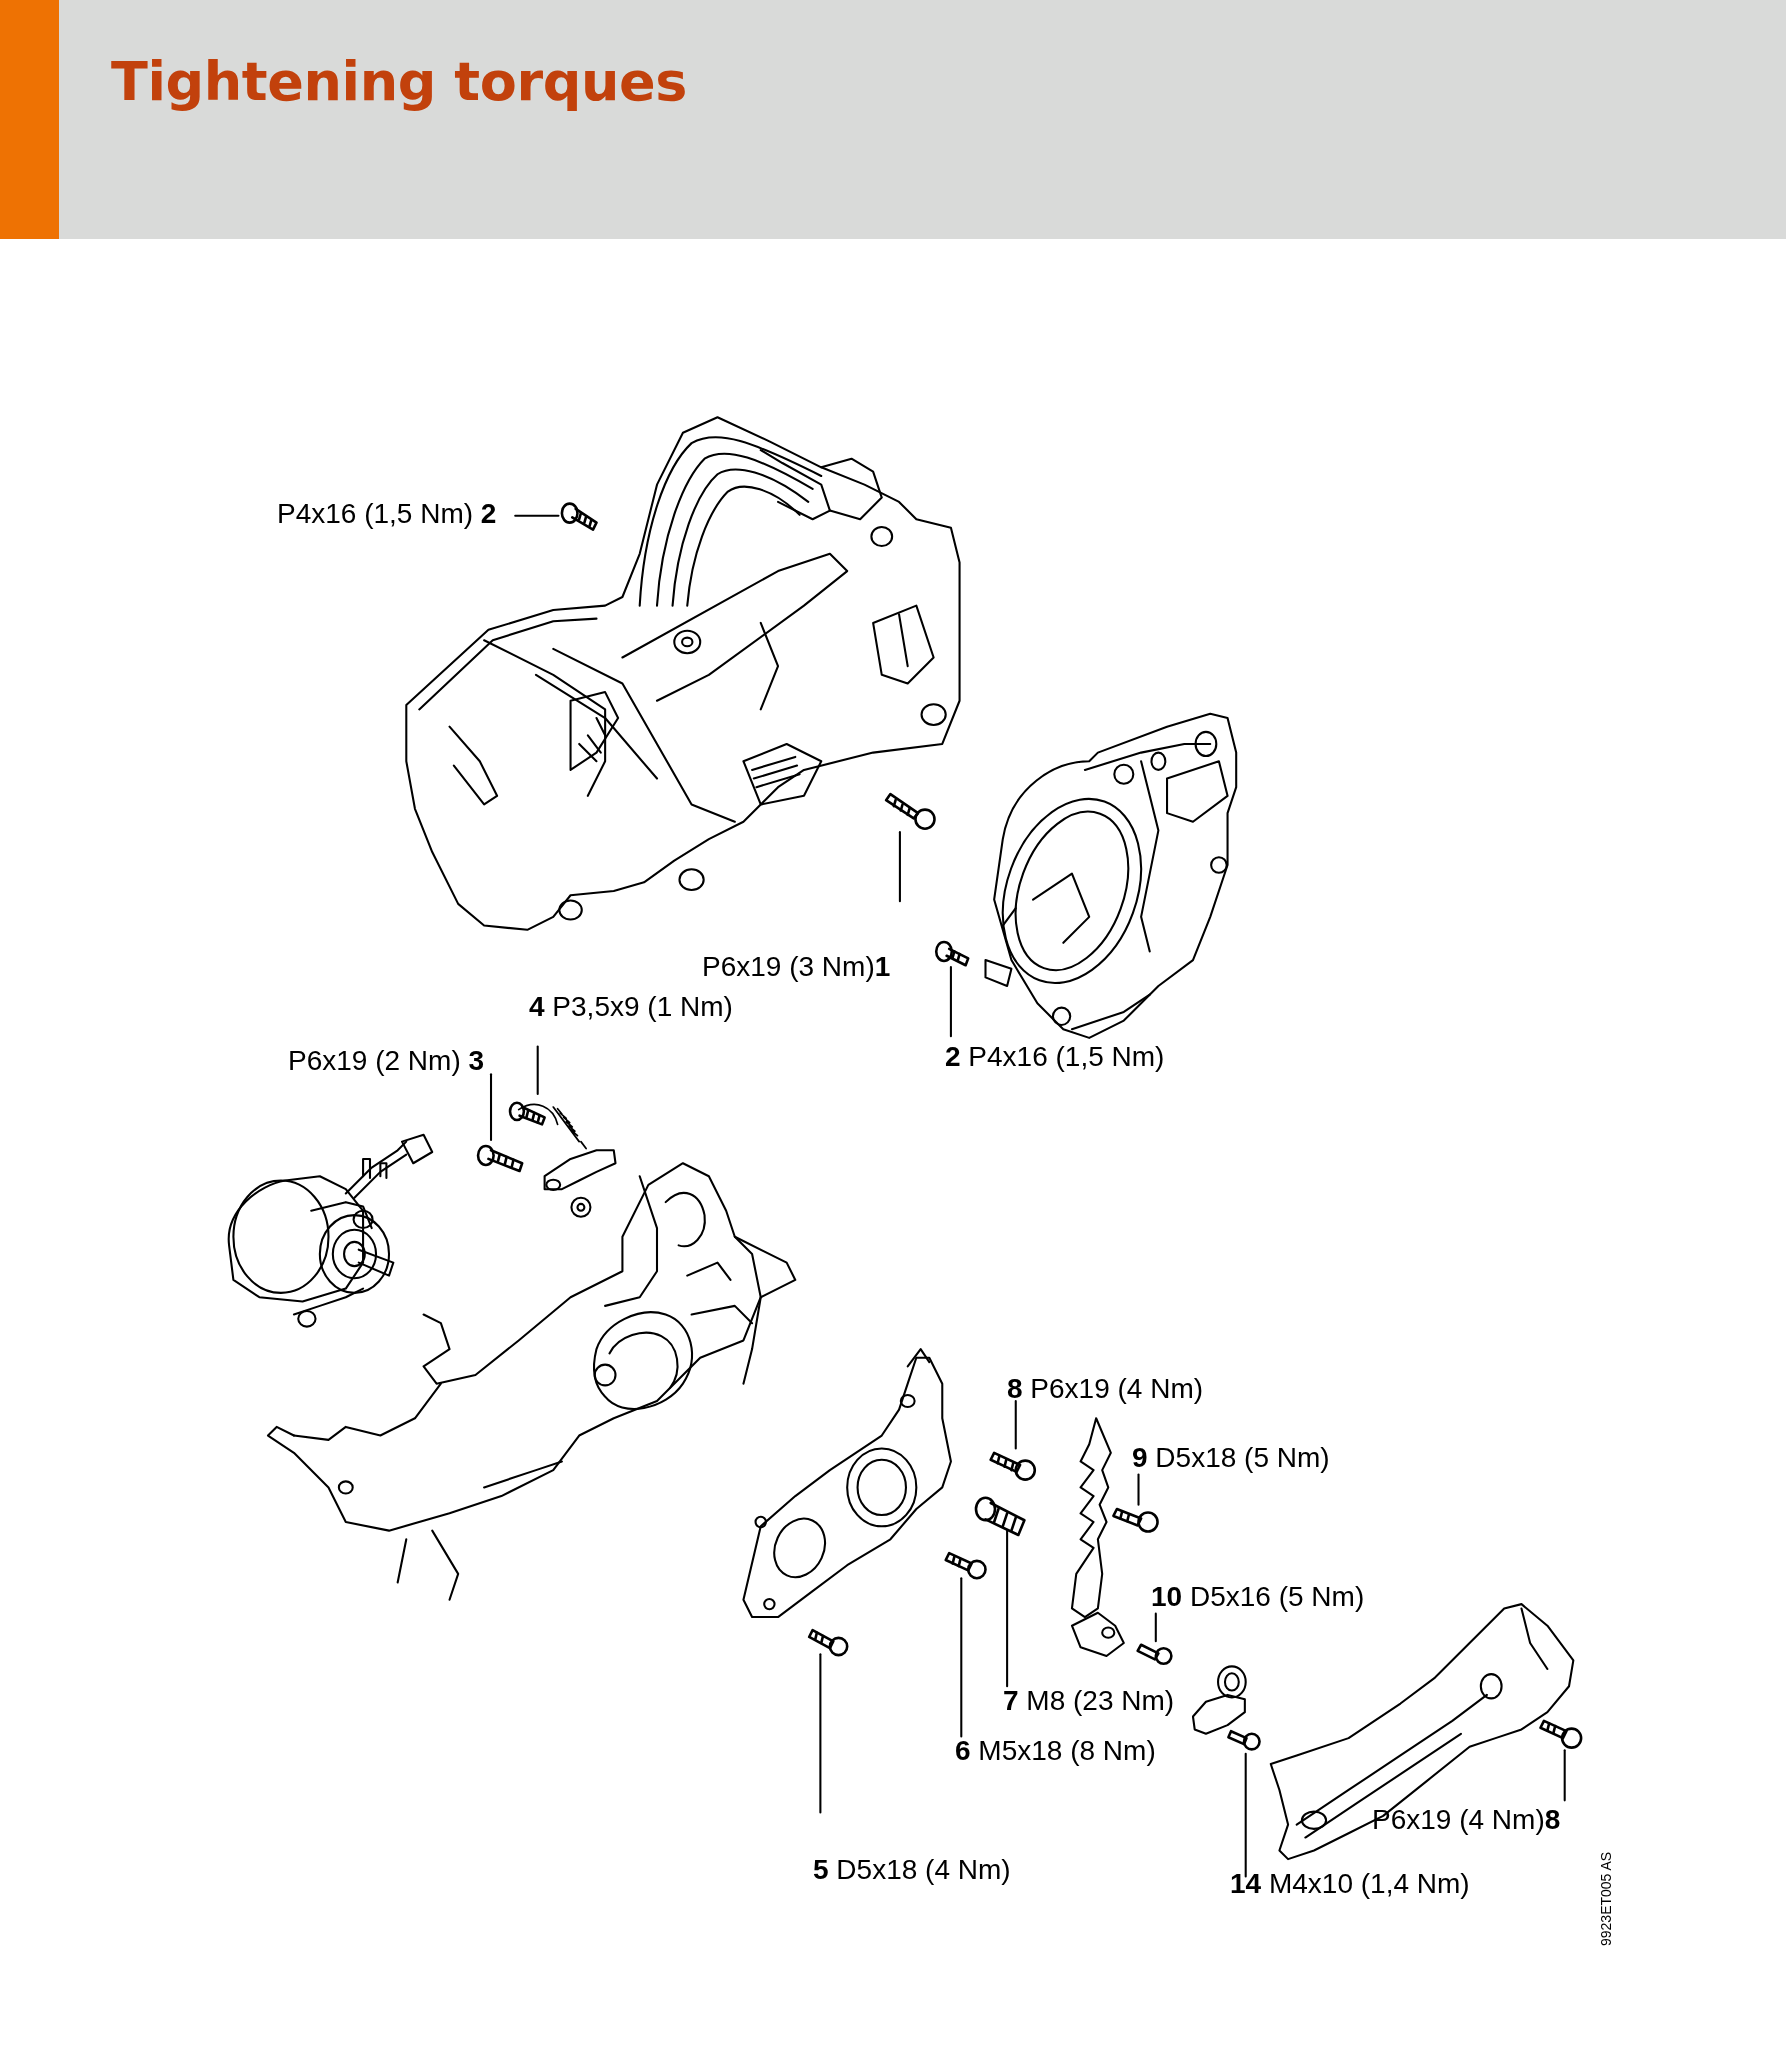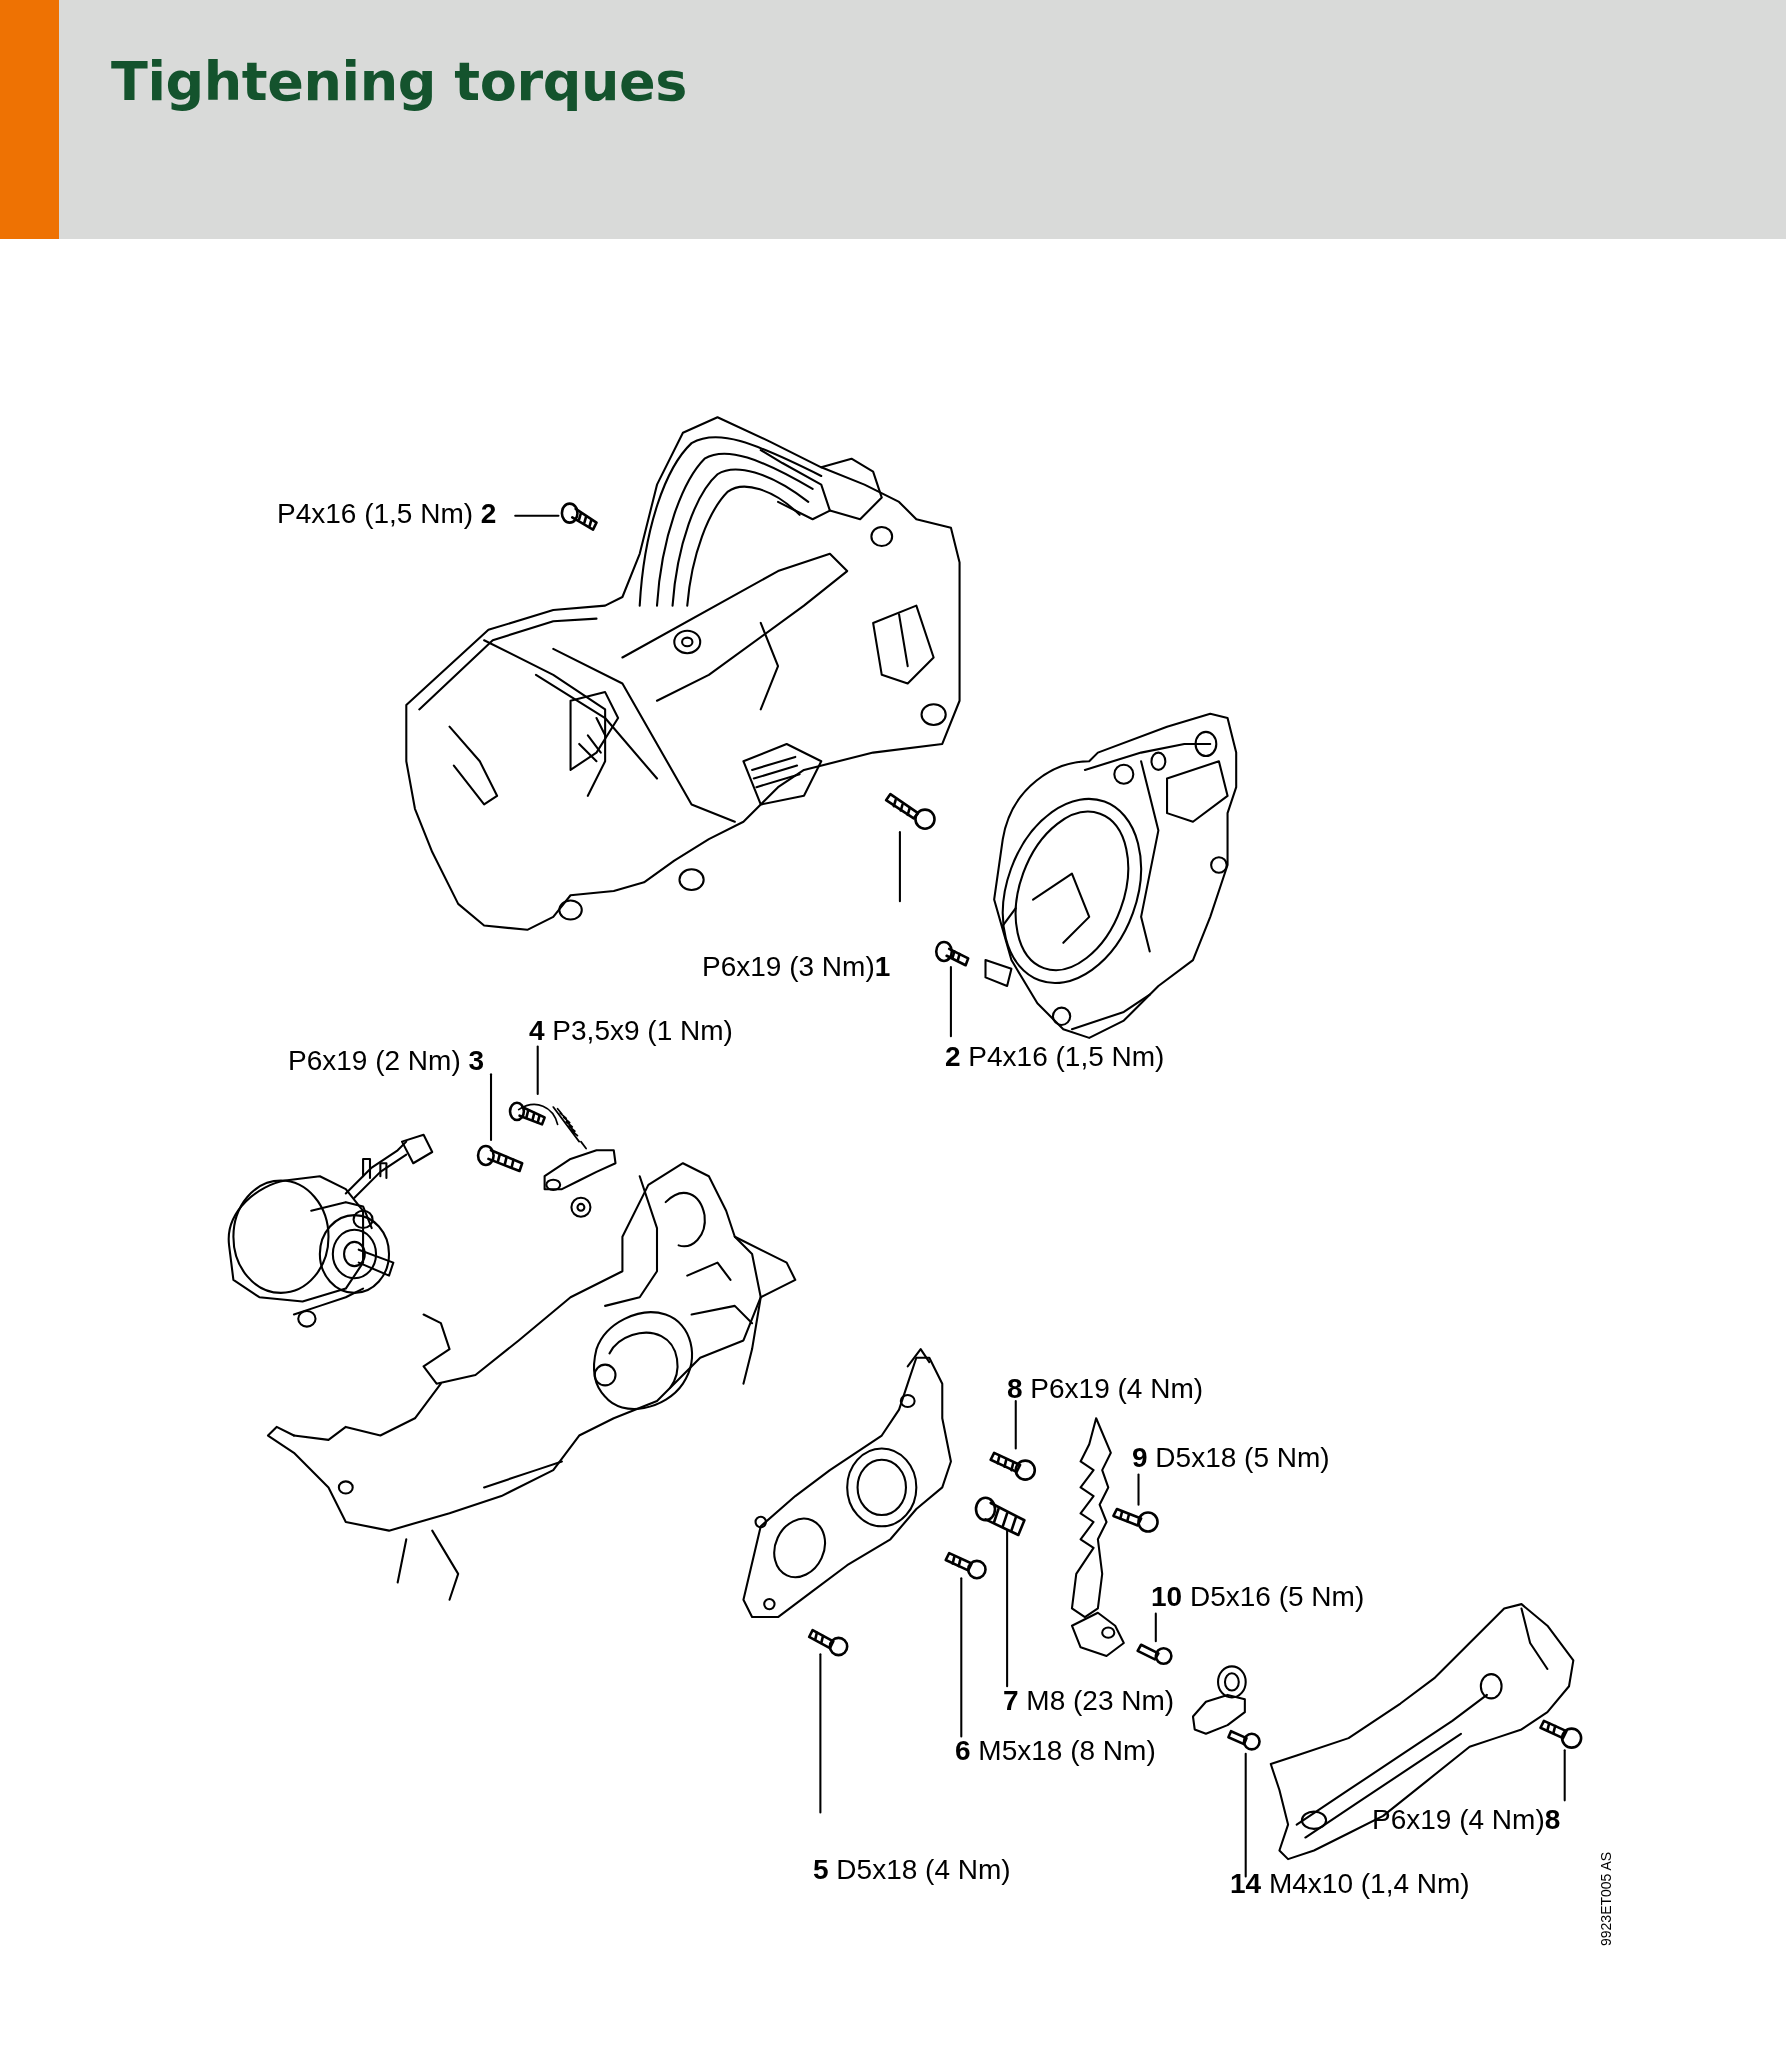--- a/index.html
+++ b/index.html
@@ -1,19 +1,19 @@
 <!DOCTYPE html>
 <html style="font-size:14px"><head>
 <meta charset="utf-8">
 <style>
   html, body { margin:0; padding:0; background:#ffffff; }
   body { width:1786px; height:2065px; position:relative; overflow:hidden; font-family:"Liberation Sans", sans-serif; color:#000; }
   .header { position:absolute; left:0; top:0; width:1786px; height:239px; background:#d9dad9; }
   .accent { position:absolute; left:0; top:0; width:59px; height:239px; background:#ee7203; }
-  .title { position:absolute; left:111px; top:50px; font-family:"DejaVu Sans", sans-serif; font-weight:bold; font-size:54px; letter-spacing:-0.4px; color:#14532d; white-space:nowrap; }
+  .title { position:absolute; left:111px; top:50px; font-family:"DejaVu Sans", sans-serif; font-weight:bold; font-size:54px; letter-spacing:-0.4px; color:#c2410c; white-space:nowrap; }
   .diagram { position:absolute; left:0; top:239px; width:1786px; height:1826px; }
   svg.art { position:absolute; left:0; top:0; }
   .lbl { position:absolute; font-family:"Liberation Sans", sans-serif; font-size:28px; white-space:nowrap; line-height:1; }
   .num { font-weight:bold; }
   .code { position:absolute; left:1598px; top:1946px; font-family:"Liberation Sans", sans-serif; font-size:14px; transform:rotate(-90deg); transform-origin:left top; white-space:nowrap; }
 </style>
 </head>
 <body>
 
 <div class="header">
@@ -246,21 +246,21 @@
     <span>P4x16 (1,5 Nm)</span>
     <span class="num">2</span>
   </div>
   <div class="lbl" style="left:702px; top:668px;margin-top:46px;">
     <span>P6x19 (3 Nm)</span><span class="num">1</span>
   </div>
   <div class="lbl" style="left:945px; top:804px;">
     <span class="num">2</span>
     <span>P4x16 (1,5 Nm)</span>
   </div>
-  <div class="lbl" style="left:529px; top:778px;">
+  <div class="lbl" style="left:529px; top:754px;">
     <span class="num">4</span>
     <span>P3,5x9 (1 Nm)</span>
   </div>
   <div class="lbl" style="left:288px; top:808px;">
     <span>P6x19 (2 Nm)</span>
     <span class="num">3</span>
   </div>
   <div class="lbl" style="left:1007px; top:1136px;text-align:center;">
     <span class="num">8</span>
     <span>P6x19 (4 Nm)</span>

